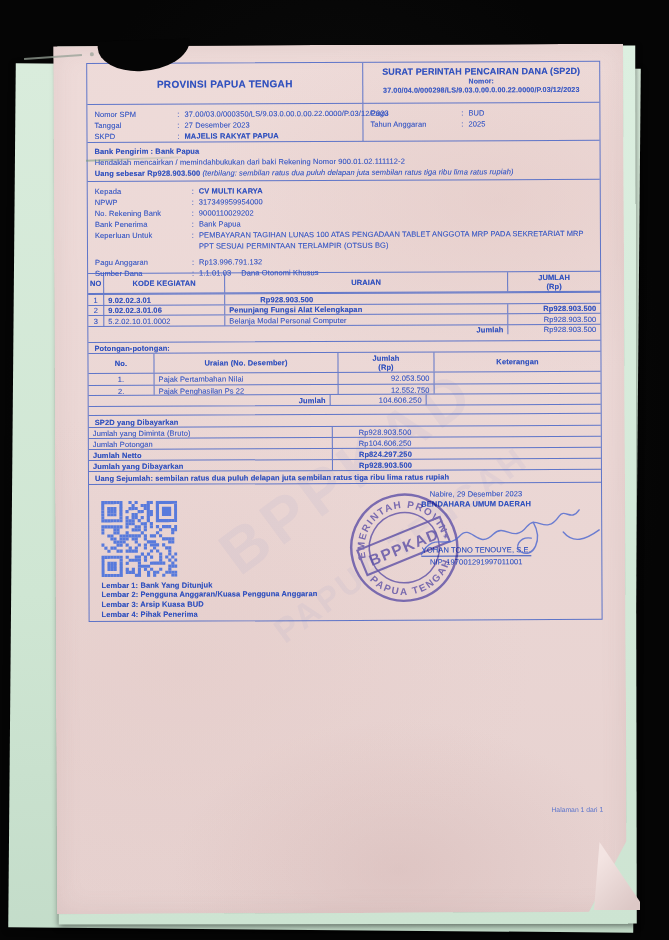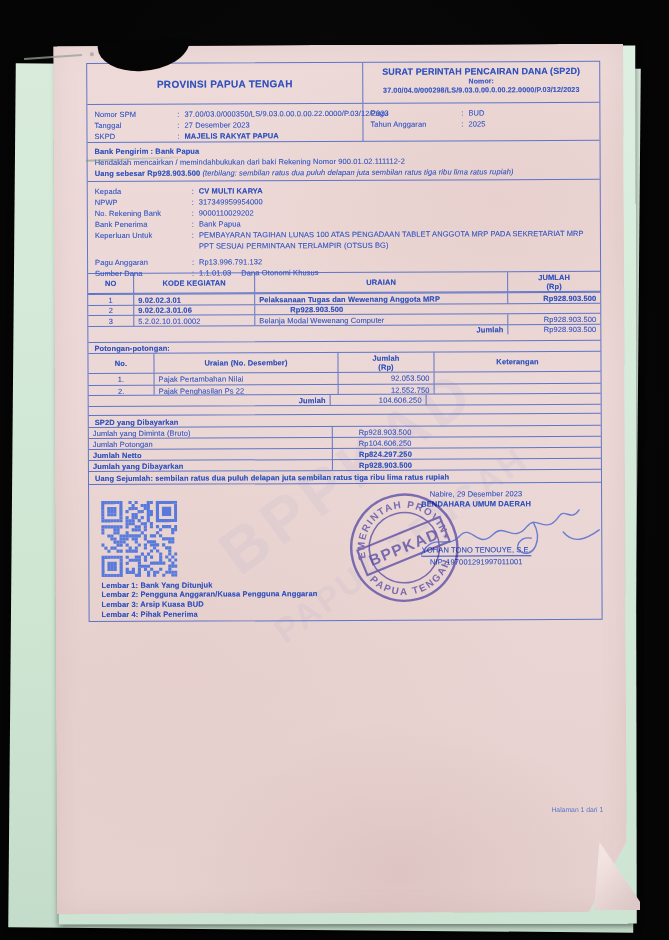--- a/index.html
+++ b/index.html
@@ -92,21 +92,21 @@
 
   
   .trow{display:flex;align-items:stretch}
   .cell{padding:1px 4px;overflow:hidden;white-space:nowrap}
   .cr{border-right:1px solid var(--bd)}
   .thead{display:flex;height:20px;border-bottom:1px solid var(--bd)}
   .th{display:flex;flex-direction:column;align-items:center;justify-content:center;font-weight:bold;color:var(--ink-bold)}
   .rt{text-align:right}
   .ctr{text-align:center}
 
-  .keg .c-no{width:46px;flex:none}
+  .keg .c-no{width:16px;flex:none}
   .keg .c-kode{width:121px;flex:none}
   .keg .c-ur{flex:1}
   .keg .c-jm{width:92px;flex:none}
   .keg .trow{height:10.5px;border-top:1px solid var(--bd)}
   .keg .trow:first-of-type{border-top:none}
   .keg .trow .cell{padding-top:.5px}
 
   .pot-title{height:11px;padding:1px 6px;border-bottom:1px solid var(--bd)}
   .pot .c-no{width:66px;flex:none}
   .pot .c-ur{width:184px;flex:none}
@@ -247,32 +247,32 @@
           <div class="th cr c-kode">KODE KEGIATAN</div>
           <div class="th cr c-ur">URAIAN</div>
           <div class="th c-jm">
             <span>JUMLAH</span>
             <span>(Rp)</span>
           </div>
         </div>
         <div class="trow">
           <div class="cell cr c-no ctr">1</div>
           <div class="cell cr c-kode b">9.02.02.3.01</div>
-          <div class="cell cr c-ur b">Pelaksanaan Tugas dan Wewenang Anggota MRP</div>
           <div class="cell c-jm rt b">Rp928.903.500</div>
         </div>
         <div class="trow">
           <div class="cell cr c-no ctr">2</div>
           <div class="cell cr c-kode b">9.02.02.3.01.06</div>
+          <div class="cell cr c-ur b">Penunjang Fungsi Alat Kelengkapan</div>
           <div class="cell c-jm rt b">Rp928.903.500</div>
         </div>
         <div class="trow">
           <div class="cell cr c-no ctr">3</div>
           <div class="cell cr c-kode">5.2.02.10.01.0002</div>
-          <div class="cell cr c-ur">Belanja Modal Wewenang Computer</div>
+          <div class="cell cr c-ur">Belanja Modal Personal Computer</div>
           <div class="cell c-jm rt">Rp928.903.500</div>
         </div>
         <div class="trow">
           <div class="cell cr rt b" style="flex:1">Jumlah</div>
           <div class="cell c-jm rt">Rp928.903.500</div>
         </div>
       </div>
 
       <div class="gap"></div>
 

